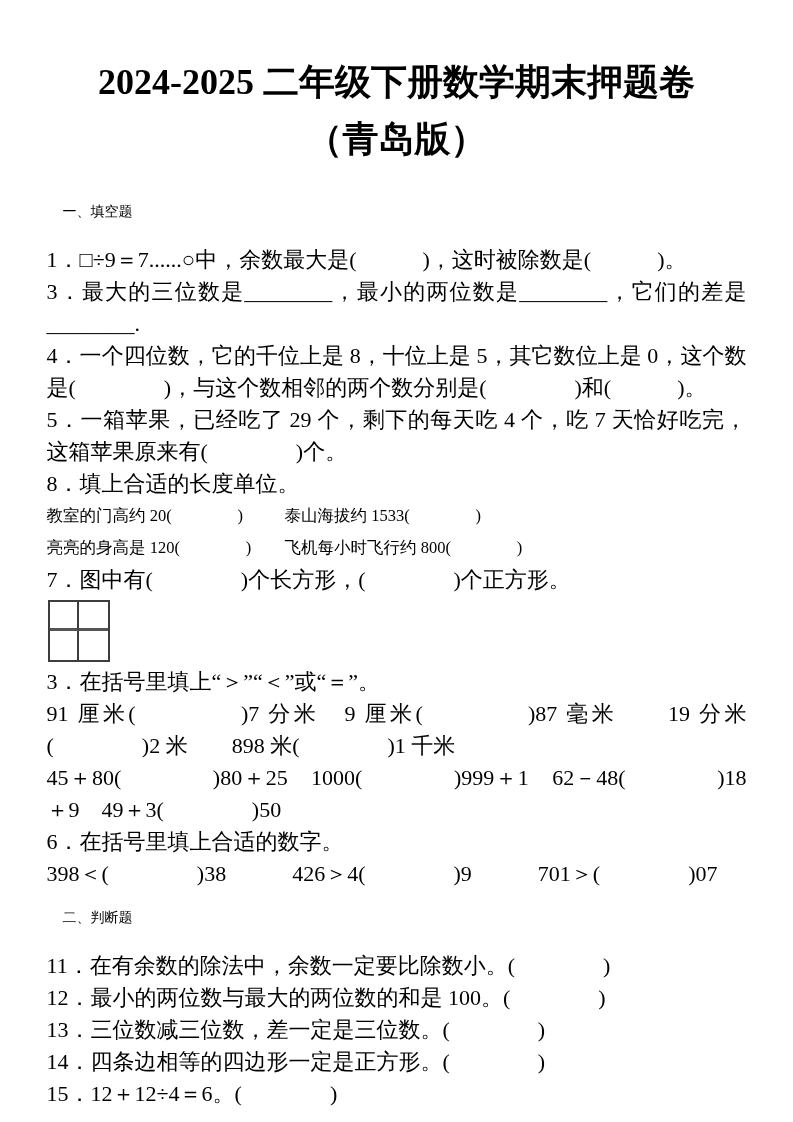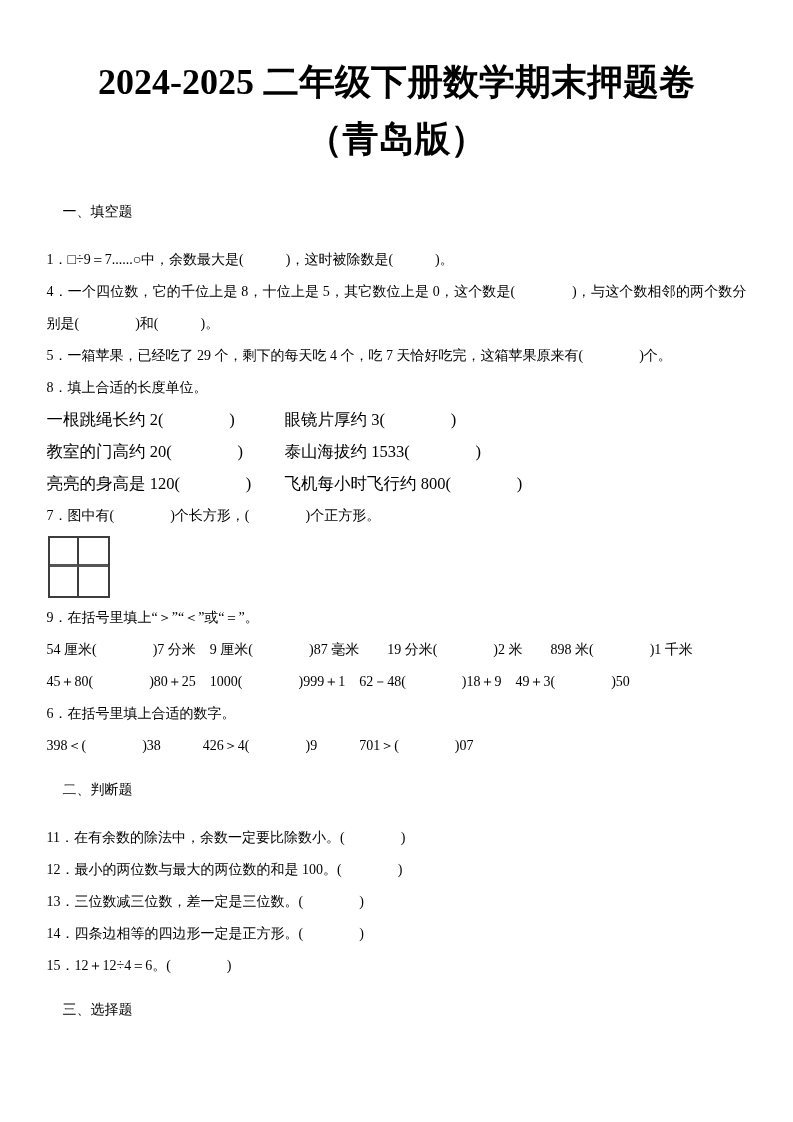--- a/index.html
+++ b/index.html
@@ -37,21 +37,21 @@
   .sec-heading {
     font-size: 14px;
     font-weight: normal;
     line-height: 32px;
     margin: 16px;
   }
   .sec-heading.gap {
     margin-top: 12px;
   }
   .q {
-    font-size: 14px;
+    font-size: 22px;
     line-height: 32px;
     margin: 0;
     text-align: justify;
   }
   .unit-row {
     display: flex;
     font-size: 16.5px;
     line-height: 32px;
   }
   .unit-left {
@@ -86,48 +86,45 @@
   <h1 class="title">
     <span class="title-line">2024-2025 二年级下册数学期末押题卷</span>
     <span class="title-line">（青岛版）</span>
   </h1>
 
   <div class="body">
 
     <h2 class="sec-heading">一、填空题</h2>
 
     <p class="q">1．□÷9＝7......○中，余数最大是(　　　)，这时被除数是(　　　)。</p>
+    <p class="q">3．最大的三位数是________，最小的两位数是________，它们的差是________.</p>
     <p class="q">4．一个四位数，它的千位上是 8，十位上是 5，其它数位上是 0，这个数是(　　　　)，与这个数相邻的两个数分别是(　　　　)和(　　　)。</p>
     <p class="q">5．一箱苹果，已经吃了 29 个，剩下的每天吃 4 个，吃 7 天恰好吃完，这箱苹果原来有(　　　　)个。</p>
     <p class="q">8．填上合适的长度单位。</p>
 
-    <div class="unit-row">
-      <span class="unit-left">一根跳绳长约 2(　　　　)</span>
-      <span class="unit-right">眼镜片厚约 3(　　　　)</span>
-    </div>
     <div class="unit-row">
       <span class="unit-left">教室的门高约 20(　　　　)</span>
       <span class="unit-right">泰山海拔约 1533(　　　　)</span>
     </div>
     <div class="unit-row">
       <span class="unit-left">亮亮的身高是 120(　　　　)</span>
       <span class="unit-right">飞机每小时飞行约 800(　　　　)</span>
     </div>
 
     <p class="q">7．图中有(　　　　)个长方形，(　　　　)个正方形。</p>
 
     <div class="grid-fig">
       <div class="grid-cell c1"></div>
       <div class="grid-cell c2"></div>
       <div class="grid-cell c3"></div>
       <div class="grid-cell c4"></div>
     </div>
 
-    <p class="q">9．在括号里填上“＞”“＜”或“＝”。</p>
-    <p class="q">54 厘米(　　　　)7 分米　9 厘米(　　　　)87 毫米　　19 分米(　　　　)2 米　　898 米(　　　　)1 千米</p>
+    <p class="q">3．在括号里填上“＞”“＜”或“＝”。</p>
+    <p class="q">91 厘米(　　　　)7 分米　9 厘米(　　　　)87 毫米　　19 分米(　　　　)2 米　　898 米(　　　　)1 千米</p>
     <p class="q">45＋80(　　　　)80＋25　1000(　　　　)999＋1　62－48(　　　　)18＋9　49＋3(　　　　)50</p>
     <p class="q">6．在括号里填上合适的数字。</p>
     <p class="q">398＜(　　　　)38　　　426＞4(　　　　)9　　　701＞(　　　　)07</p>
 
     <h2 class="sec-heading gap">二、判断题</h2>
 
     <p class="q">11．在有余数的除法中，余数一定要比除数小。(　　　　)</p>
     <p class="q">12．最小的两位数与最大的两位数的和是 100。(　　　　)</p>
     <p class="q">13．三位数减三位数，差一定是三位数。(　　　　)</p>
     <p class="q">14．四条边相等的四边形一定是正方形。(　　　　)</p>

